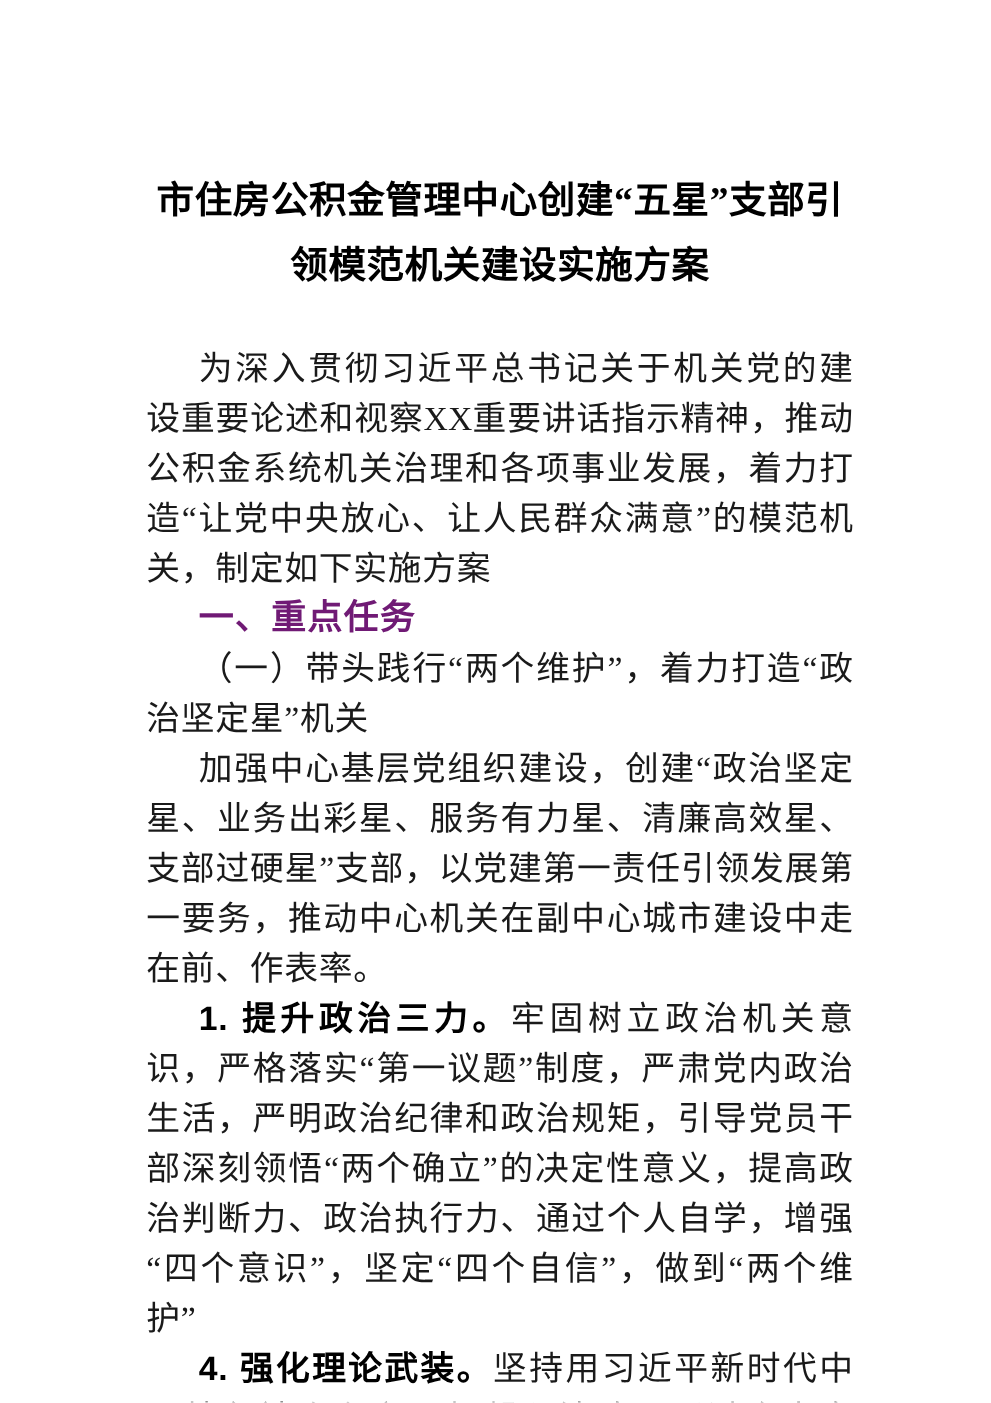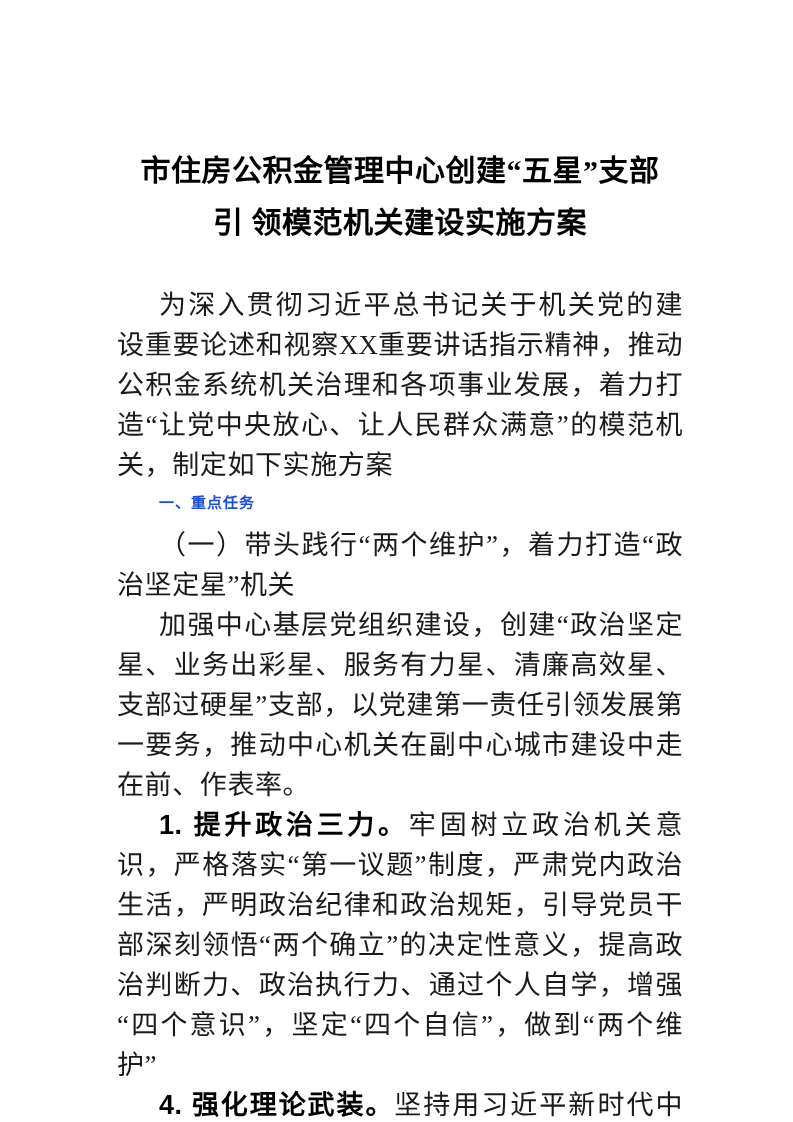--- a/index.html
+++ b/index.html
@@ -21,21 +21,21 @@
 
   .content {
     position: absolute;
     left: 117px;
     top: 0;
     width: 566px;
   }
 
   
   .doc-title {
-    margin: 12px;
+    margin: 2px;
     padding-top: 133px;
     font-family: "Liberation Serif", "DejaVu Serif", serif;
     font-size: 30px;
     line-height: 52px;
     font-weight: 700;
     color: #000000;
     text-align: center;
     letter-spacing: 0.5px;
     word-break: break-all;
   }
@@ -58,25 +58,25 @@
     letter-spacing: 0.6px;
   }
 
   p.para + p.para {
     margin-top: 0;
   }
 
   
   p.heading-1 {
     margin: 0;
-    font-family: Liberation Mono, monospace;
-    font-size: 15px;
+    font-family: Liberation Serif, serif;
+    font-size: 28px;
     line-height: 40px;
     font-weight: 700;
-    color: #1d4ed8;
+    color: #701a75;
     text-indent: 42px;
     letter-spacing: 1px;
     word-break: break-all;
   }
 
   
   .lead {
     font-family: Liberation Sans, sans-serif;
     font-weight: 700;
     color: #000000;

